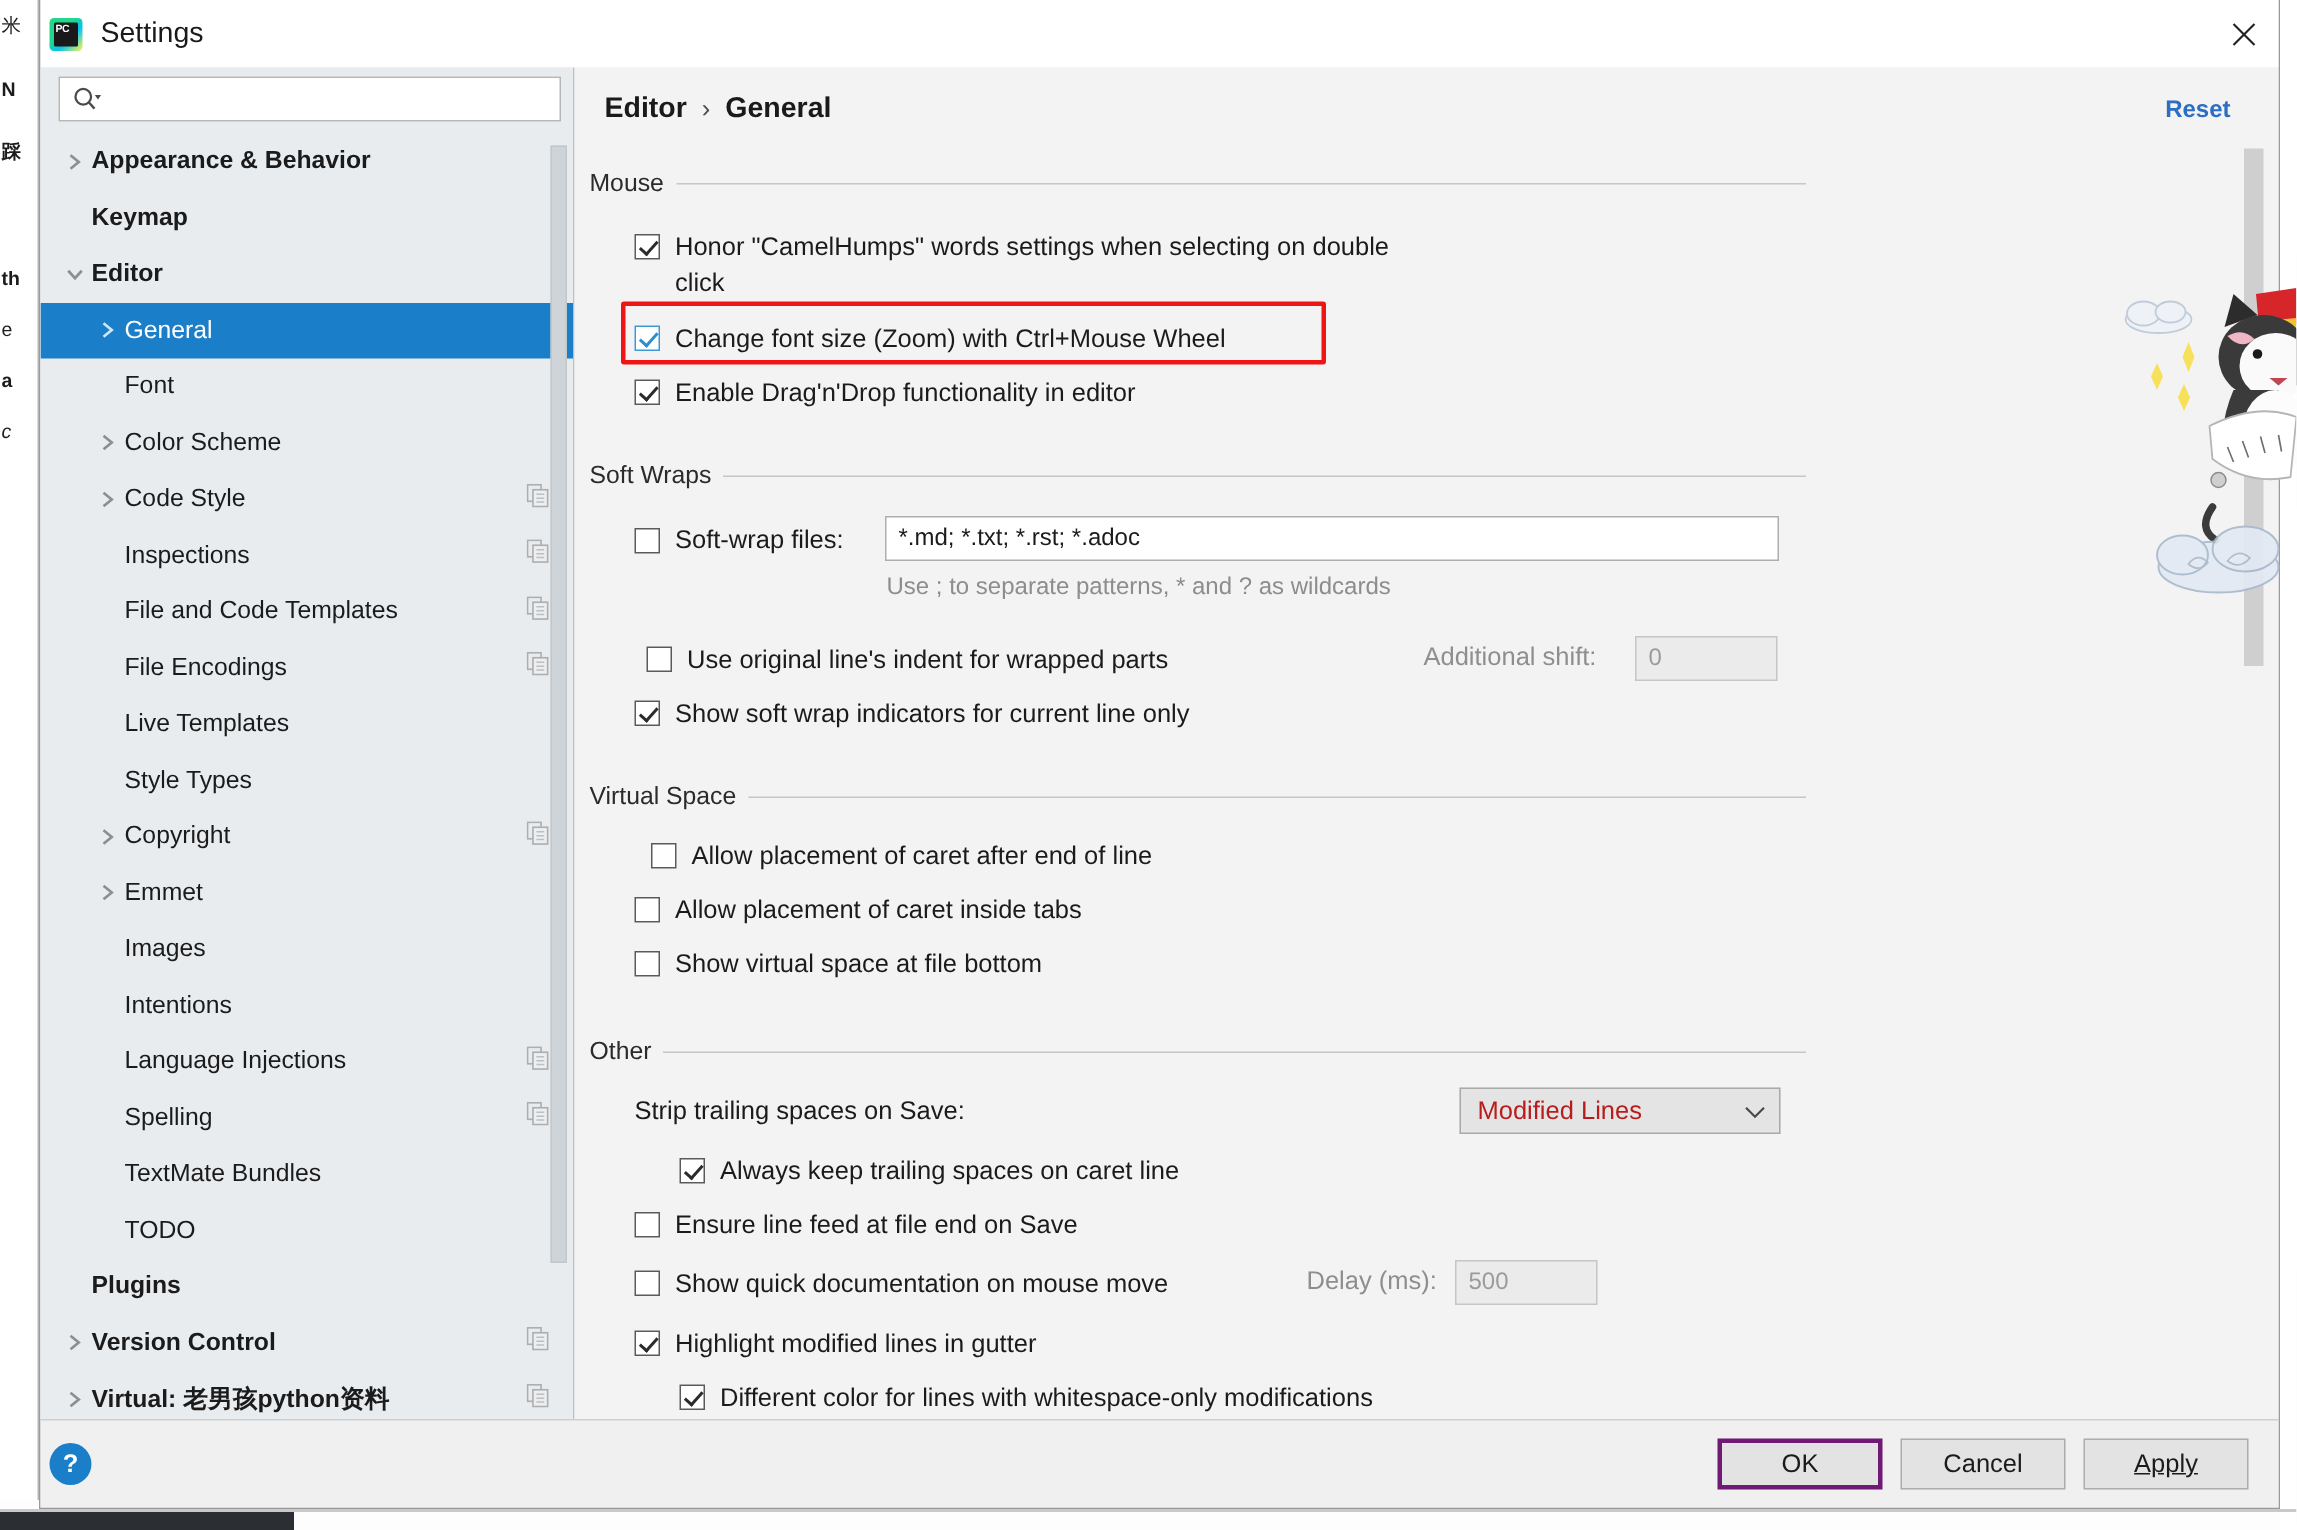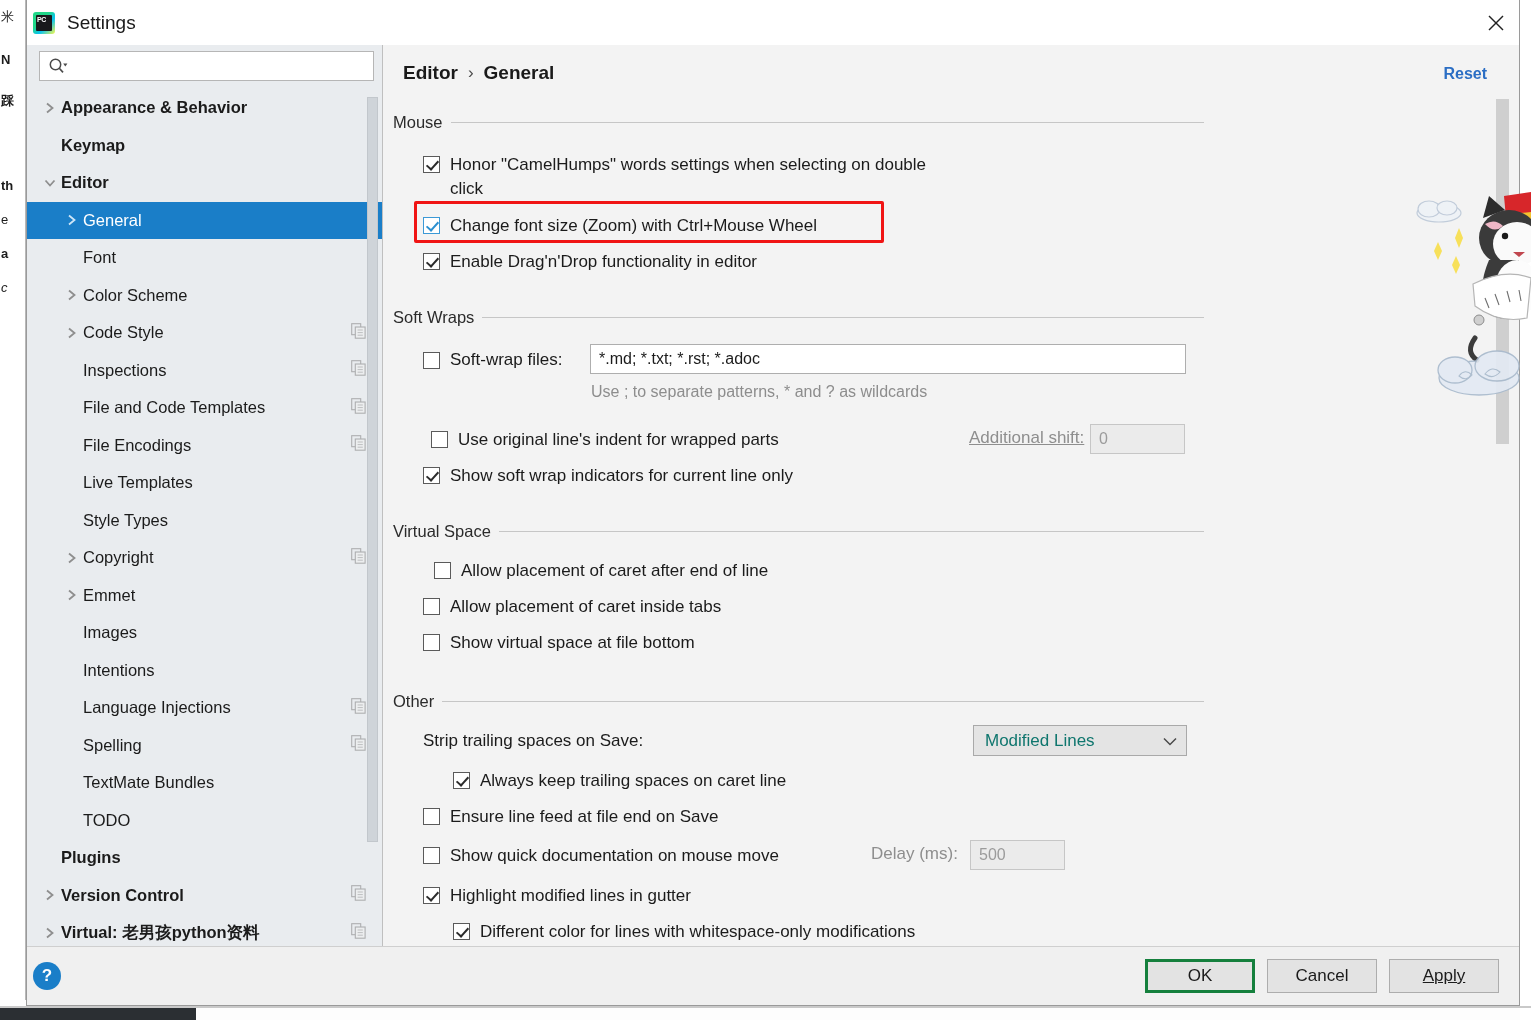--- a/index.html
+++ b/index.html
@@ -187,21 +187,21 @@
   .textfield.disabled { background: #ebebeb; color: #9b9b9b; border-color: #c6c6c6; }
 
   .hint {
     font-size: 16px; color: #8d8d8d;
     font-family: "Liberation Sans", sans-serif;
   }
 
   .combo {
     background: #e4e4e4; border: 1px solid #a9a9a9; height: 31px;
     display: flex; align-items: center; justify-content: space-between;
-    padding: 0 9px 0 11px; font-size: 17px; color: #0f766e; cursor: pointer;
+    padding: 0 9px 0 11px; font-size: 17px; color: #b91c1c; cursor: pointer;
     font-family: "Liberation Sans", sans-serif;
   }
   .panel-sb-thumb {
     position: absolute; right: 10px; top: 54px; width: 13px; height: 345px;
     background: #cfcfcf;
   }
 
   
   .footer {
     flex: 0 0 59px; height: 59px; background: #f0f0f0;
@@ -214,21 +214,21 @@
     justify-content: center; font-size: 17px; font-weight: bold; cursor: pointer;
     font-family: "Liberation Sans", sans-serif;
   }
   .btns { position: absolute; right: 20px; display: flex; gap: 12px; }
   .btn {
     width: 110px; height: 34px; background: #e3e3e3; border: 1px solid #adadad;
     display: flex; align-items: center; justify-content: center;
     font-size: 17px; color: #1b1b1b; cursor: pointer;
     font-family: "Liberation Sans", sans-serif;
   }
-  .btn.primary { border: 3px solid #15803d; }
+  .btn.primary { border: 3px solid #701a75; }
   .btn u { text-decoration: underline; }
 
   
   .cat { position: absolute; right: 0px; top: 160px; width: 130px; height: 260px; pointer-events: none; }
 </style>
 </head>
 <body>
 
 <div id="root">
 
@@ -520,21 +520,21 @@
             <span class="lbl">Soft-wrap files:</span>
           </div>
           <div class="textfield" style="position:absolute; top:249px; left:207px; width:596px;">*.md; *.txt; *.rst; *.adoc</div>
 
           <div class="hint" style="position:absolute; top:288px; left:208px;">Use ; to separate patterns, * and ? as wildcards</div>
 
           <div class="row" style="top:333px; left:48px;">
             <span class="cb"></span>
             <span class="lbl">Use original line's indent for wrapped parts</span>
           </div>
-          <div class="lbl dim" style="position:absolute; top:331px; left:576px;text-decoration:underline;">Additional shift:</div>
+          <div class="lbl dim" style="position:absolute; top:331px; left:556px;">Additional shift:</div>
           <div class="textfield disabled" style="position:absolute; top:329px; left:707px; width:95px;">0</div>
 
           <div class="row" style="top:369px; left:40px;">
             <span class="cb checked"></span>
             <span class="lbl">Show soft wrap indicators for current line only</span>
           </div>
 
           <div class="group" style="top:427px;">
             <div class="group-head">
               <span>Virtual Space</span>

